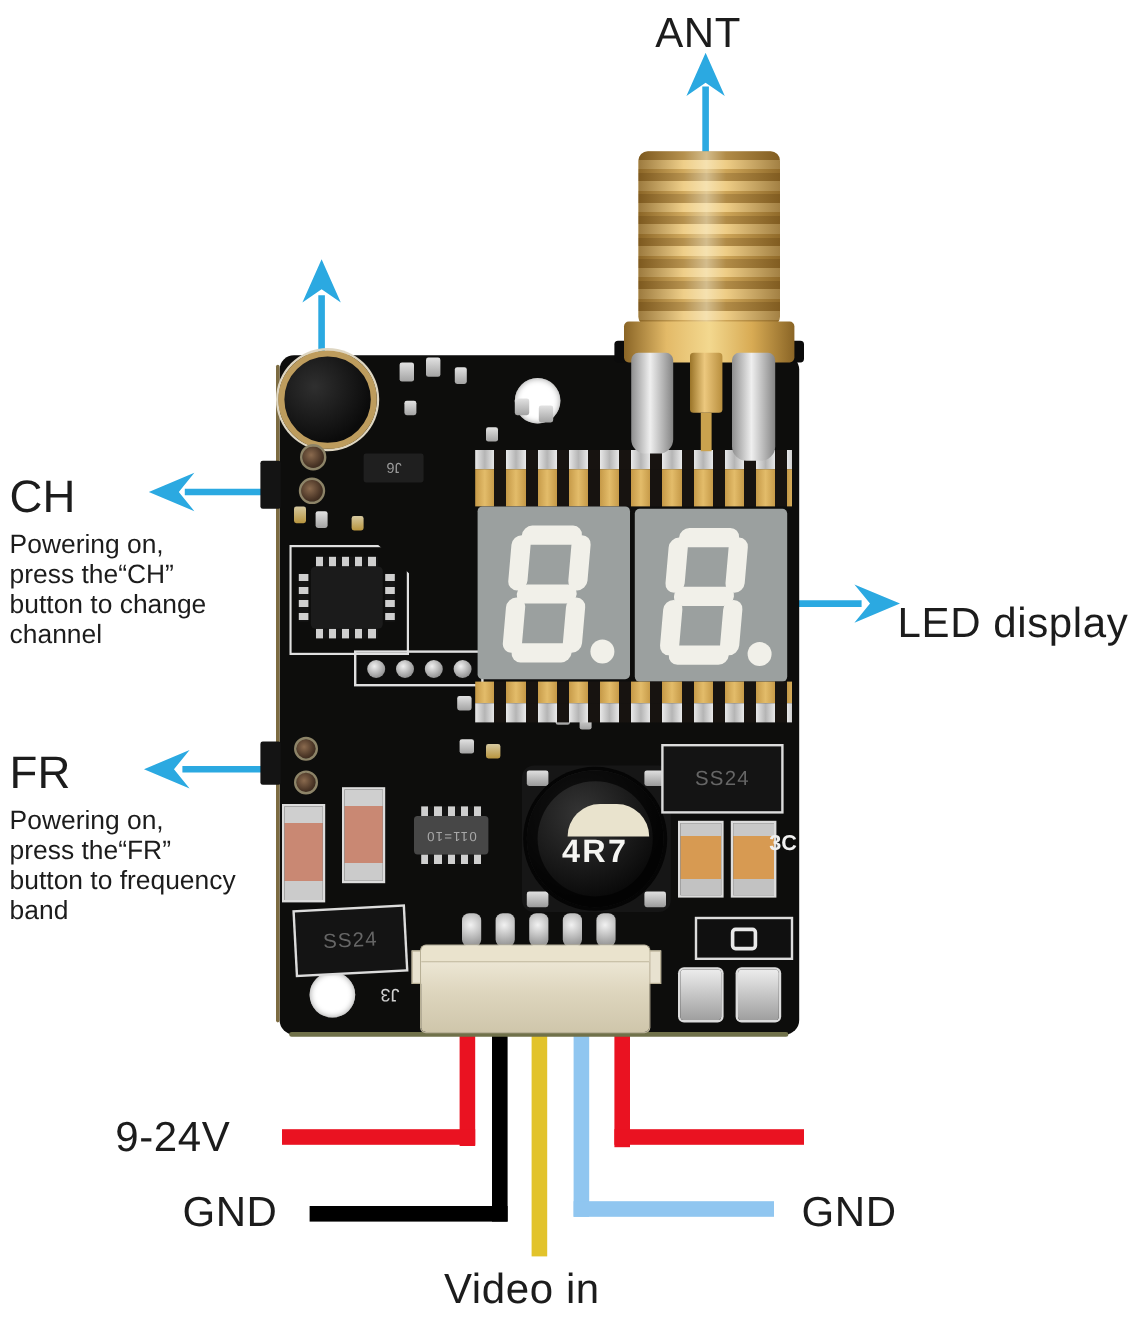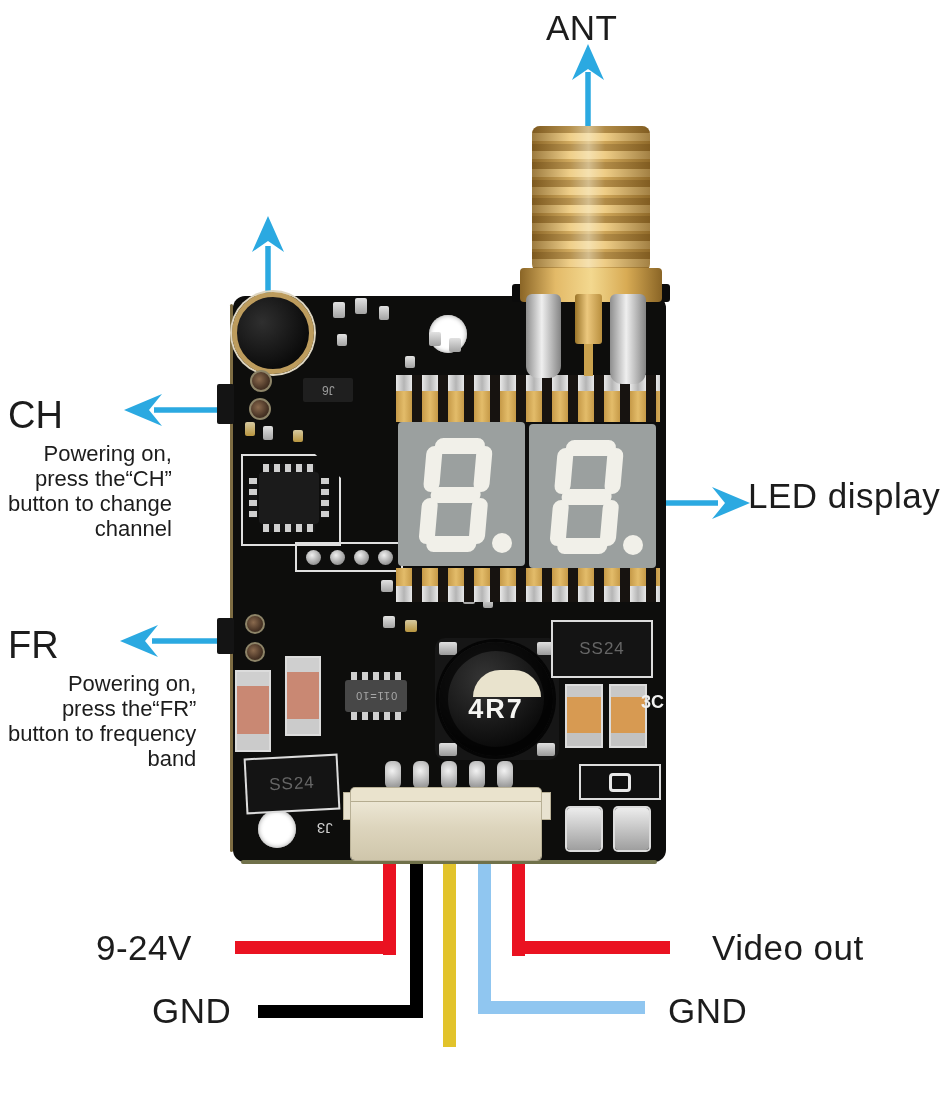--- a/index.html
+++ b/index.html
@@ -1,20 +1,20 @@
 <!DOCTYPE html>
 <html><head>
 <meta charset="utf-8">
 <style>
   html,body{margin:0;padding:0;background:#fff;}
   .canvas{position:relative;width:950px;height:1100px;background:#fff;overflow:hidden;
           font-family:"Liberation Sans",sans-serif;color:#1c1c1c;}
   .lbl{position:absolute;font-size:35px;font-weight:400;color:#1c1c1c;white-space:nowrap;letter-spacing:0.5px;}
   .lbl-title{position:absolute;font-size:38px;font-weight:400;color:#1c1c1c;}
-  .desc{position:absolute;font-size:22px;line-height:25px;color:#1c1c1c;white-space:pre-line;text-align:right;}
+  .desc{position:absolute;font-size:22px;line-height:25px;color:#1c1c1c;white-space:pre-line;}
   .arrow{position:absolute;}
   .wire{position:absolute;z-index:0;}
   
   .board{position:absolute;left:233px;top:296px;width:433px;height:566px;background:#0d0d0c;
          border-radius:12px;z-index:1;}
   .edgeL{position:absolute;left:-3px;top:8px;width:3px;height:548px;background:#7d6c42;border-radius:2px;}
   .edgeB{position:absolute;left:8px;top:564px;width:416px;height:4px;background:#70714a;border-radius:2px;}
   .hole{position:absolute;border-radius:50%;background:#fff;box-shadow:inset 0 0 5px #9a9a9a;}
   .mic{position:absolute;left:-1px;top:-4px;width:72px;height:72px;border-radius:50%;
        border:5px solid #bd9c5d;background:radial-gradient(circle at 35% 35%, #2f2f2f, #0b0b0b 72%);
@@ -92,24 +92,24 @@
   <div class="lbl-title" style="left:8px;top:394px;">CH</div>
   <div class="desc" style="left:8px;top:441px;">Powering on,
 press the“CH”
 button to change
 channel</div>
   <div class="lbl-title" style="left:8px;top:624px;">FR</div>
   <div class="desc" style="left:8px;top:671px;">Powering on,
 press the“FR”
 button to frequency
 band</div>
-  <div class="lbl" style="left:748px;top:476px;">LED display</div>
+  <div class="lbl" style="left:748px;top:500px;">LED display</div>
   <div class="lbl" style="left:96px;top:928px;">9-24V</div>
   <div class="lbl" style="left:152px;top:991px;">GND</div>
-  <div class="lbl" style="left:712px;top:928px;">Video out</div>
+  <div class="lbl" style="left:370px;top:1055px;">Video in</div>
   <div class="lbl" style="left:668px;top:991px;">GND</div>
 
   <svg class="arrow" style="left: 570px; top: 42px; color: rgb(43, 169, 225);" width="36" height="102" viewBox="0 0 36 102">
     <line x1="18" y1="100" x2="18" y2="30" stroke="currentColor" stroke-width="5.5"></line>
     <polygon points="18,2 2,38 18,27 34,38" fill="currentColor"></polygon>
   </svg>
   <svg class="arrow" style="left: 250px; top: 214px; color: rgb(43, 169, 225);" width="36" height="114" viewBox="0 0 36 114">
     <line x1="18" y1="110" x2="18" y2="32" stroke="currentColor" stroke-width="5.5"></line>
     <polygon points="18,2 2,38 18,27 34,38" fill="currentColor"></polygon>
   </svg>

